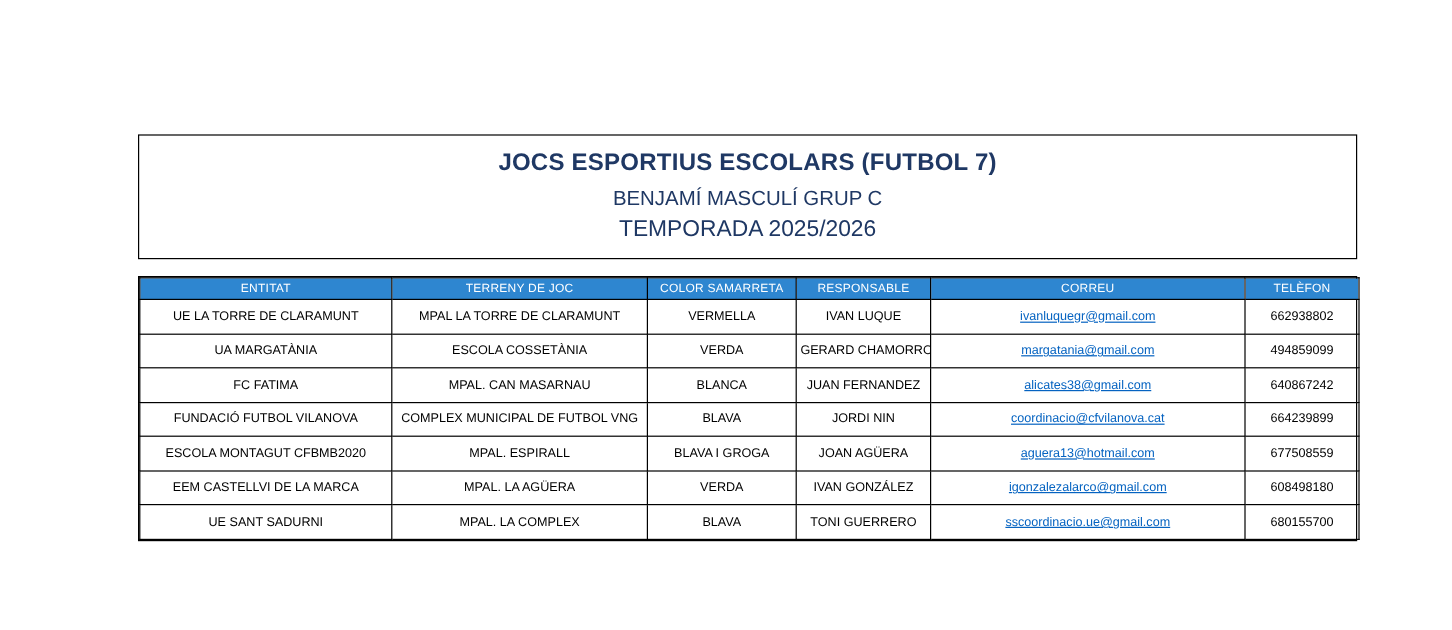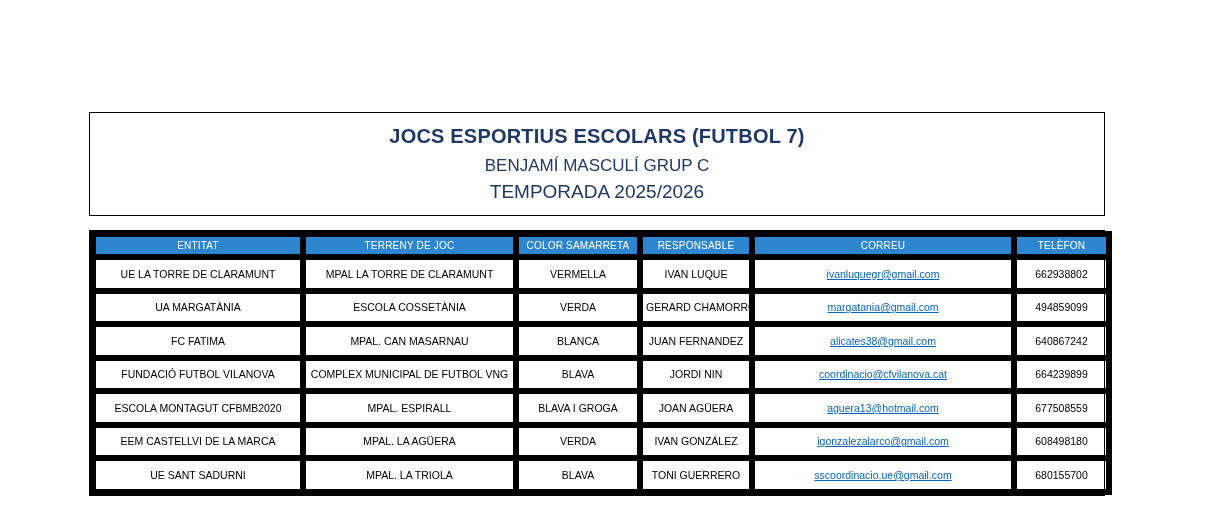--- a/index.html
+++ b/index.html
@@ -10,21 +10,21 @@
   body {
     width: 1210px;
     height: 525px;
     font-family: "Liberation Sans", sans-serif;
     color: #000000;
     position: relative;
     overflow: hidden;
   }
   .sheet {
     position: absolute;
-    left: 89px;
+    left: 115px;
     top: 112px;
     width: 1016px;
   }
   
   .title-box {
     border: 1.5px solid #000000;
     box-sizing: border-box;
     padding: 10px 0 12px 0;
     background: #ffffff;
   }
@@ -60,21 +60,21 @@
     border: 1.5px solid #000000;
     box-sizing: border-box;
     background: #ffffff;
   }
   table.data {
     border-collapse: collapse;
     width: 100%;
     table-layout: fixed;
   }
   table.data th, table.data td {
-    border: 6px solid #000000;
+    border: 1px solid #000000;
     text-align: center;
     vertical-align: middle;
     font-size: 10.5px;
     height: 27.5px;
     padding: 0 3px;
     overflow: hidden;
     white-space: nowrap;
   }
   table.data th {
     background: #2e86d0;
@@ -180,21 +180,21 @@
         <tr>
           <td class="cell-entitat">EEM CASTELLVI DE LA MARCA</td>
           <td class="cell-terreny">MPAL. LA AGÜERA</td>
           <td class="cell-color">VERDA</td>
           <td class="cell-resp">IVAN GONZÁLEZ</td>
           <td><span class="mail">igonzalezalarco@gmail.com</span></td>
           <td class="cell-tel">608498180</td>
         </tr>
         <tr>
           <td class="cell-entitat">UE SANT SADURNI</td>
-          <td class="cell-terreny">MPAL. LA TRIOLA</td>
+          <td class="cell-terreny">MPAL. LA COMPLEX</td>
           <td class="cell-color">BLAVA</td>
           <td class="cell-resp">TONI GUERRERO</td>
           <td><span class="mail">sscoordinacio.ue@gmail.com</span></td>
           <td class="cell-tel">680155700</td>
         </tr>
       </tbody>
     </table>
   </div>
 
 </div>

